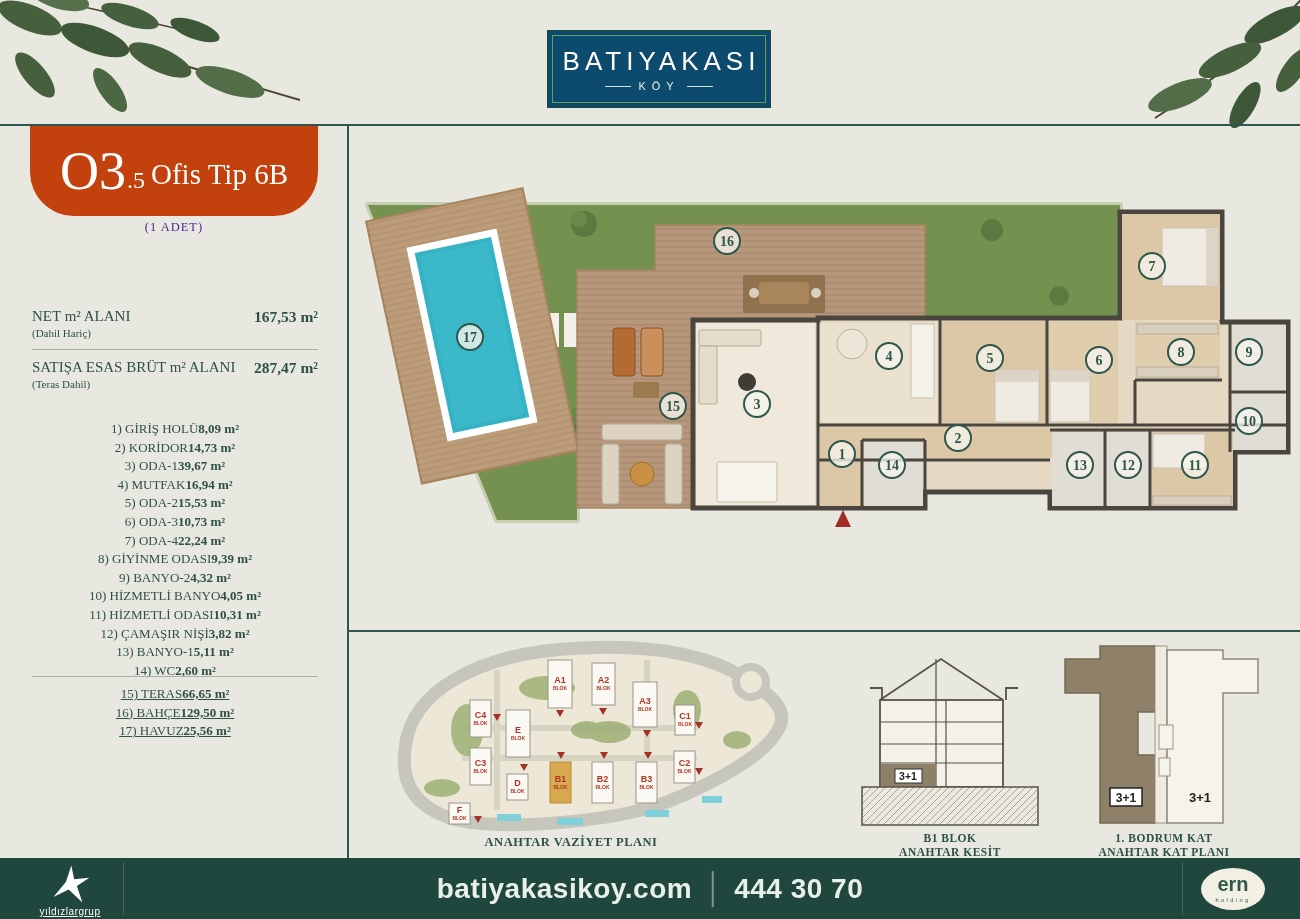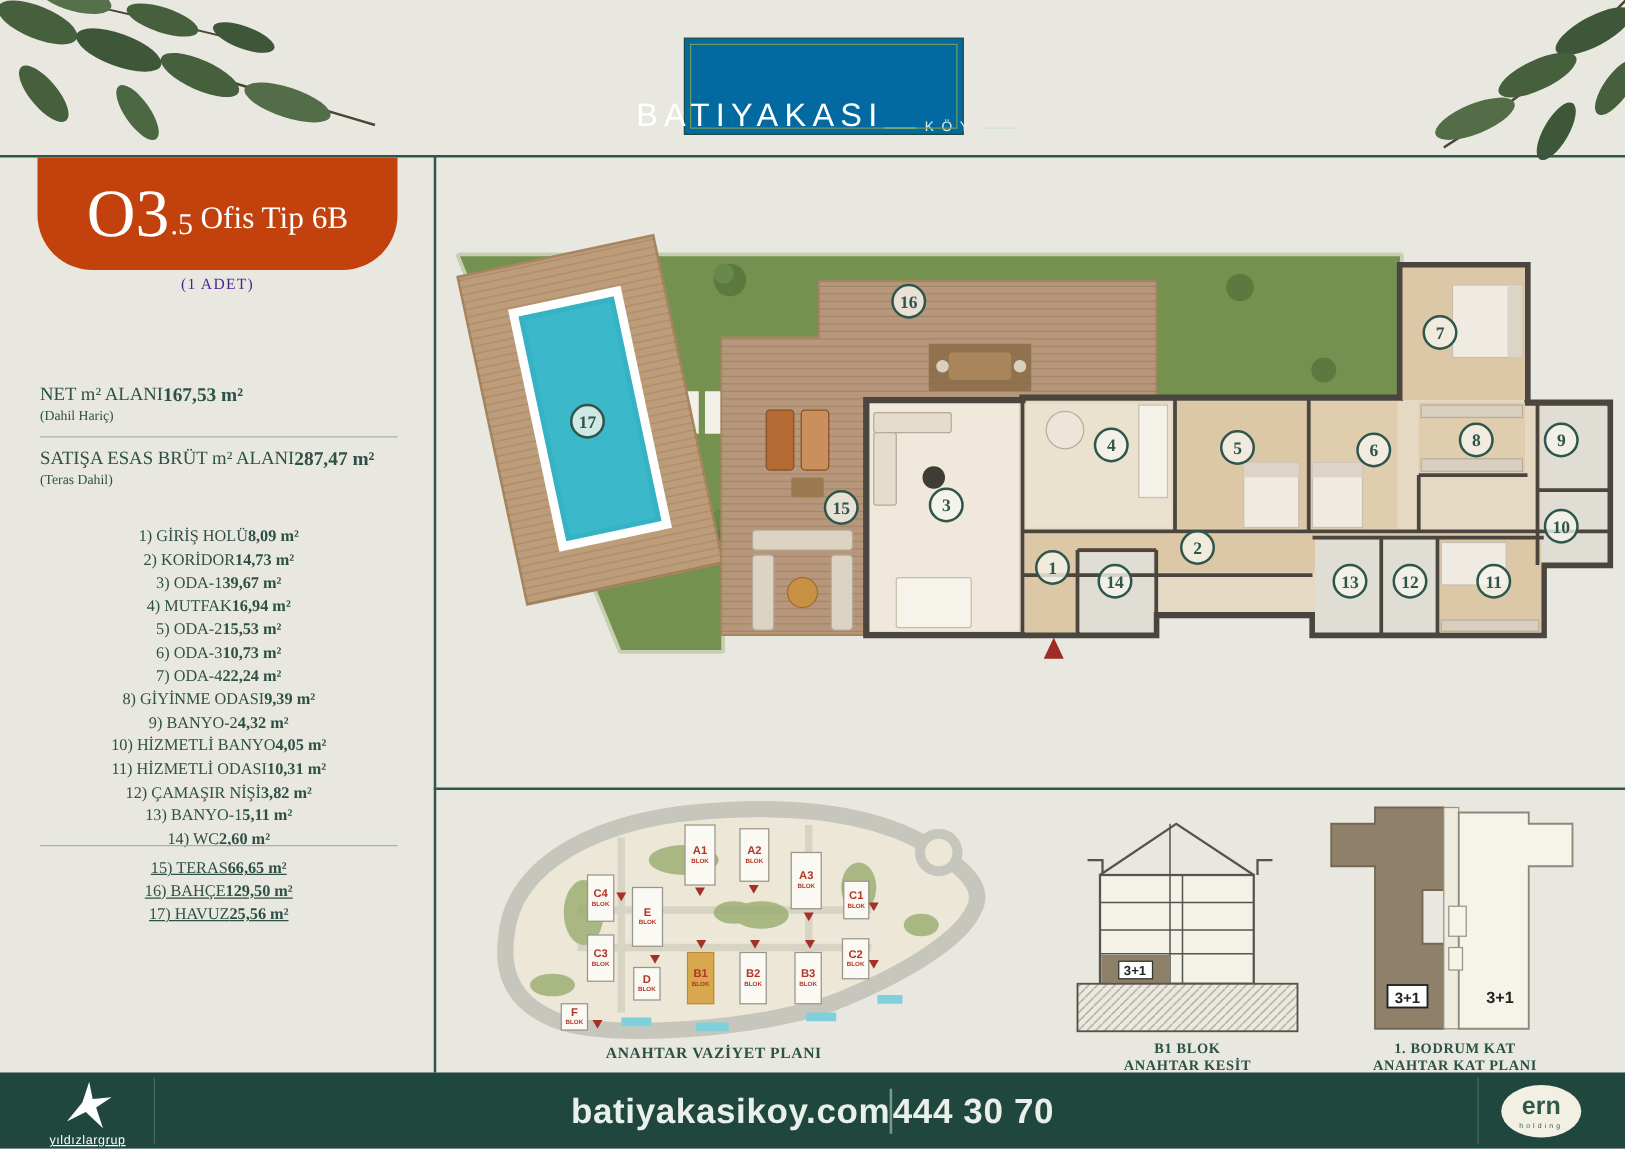--- a/index.html
+++ b/index.html
@@ -8,22 +8,22 @@
     background:#e9e8e0;font-family:"Liberation Serif","DejaVu Serif",serif;
   }
   .abs{position:absolute;}
   
   .hline-top{left:0;top:124px;width:1300px;height:2px;background:#2e564c;}
   .vline-main{left:347px;top:124px;width:2px;height:734px;background:#2e564c;}
   .hline-mid{left:347px;top:630px;width:953px;height:2px;background:#2e564c;}
 
   
   .logo-box{
-    left:547px;top:30px;width:224px;height:78px;background:#0369a1;
-    display:flex;flex-direction:row;align-items:flex-end;justify-content:center;
+    left:547px;top:30px;width:224px;height:78px;background:#0c4a6e;
+    display:flex;flex-direction:column;align-items:center;justify-content:center;
     box-shadow:inset 0 0 0 1px #1f4a40;
   }
   .logo-inner{
     position:absolute;inset:5px;border:1px solid #6f9c5a;pointer-events:none;
   }
   .logo-main{
     color:#fff;font-family:"Liberation Sans","DejaVu Sans",sans-serif;
     font-size:26px;letter-spacing:5px;font-weight:400;margin-left:5px;
   }
   .logo-sub{
@@ -33,43 +33,43 @@
   .logo-sub .dash{display:inline-block;width:26px;height:1px;background:#cfe0d5;}
 
   
   .title-box{
     left:30px;top:126px;width:288px;height:90px;background:#c2410c;
     border-radius:0 0 44px 44px;color:#fff;
     display:flex;align-items:center;justify-content:center;
   }
   .title-box .big{font-size:54px;line-height:1;}
   .title-box .small{font-size:24px;line-height:1;margin:18px 6px 0 1px;}
-  .title-box .rest{font-size:25px;line-height:1;margin-top:6px;}
+  .title-box .rest{font-size:29px;line-height:1;margin-top:6px;}
   .adet{left:30px;top:220px;width:288px;text-align:center;color:#4c1d95;font-size:12.5px;letter-spacing:1px;}
 
   
   .panel{color:#2d5147;}
   .area-summary{left:32px;top:308px;width:286px;}
-  .arow{display:flex;align-items:flex-start;}
+  .arow{display:flex;justify-content:space-between;align-items:flex-start;}
   .arow .lbl{font-size:15px;}
   .arow .val{font-size:15.5px;font-weight:bold;white-space:nowrap;}
   .asub{font-size:11px;margin-top:1px;}
   .pdivider{height:1px;background:#a9b0a4;margin:10px 0 9px 0;}
   .room-list{left:32px;top:420px;width:286px;}
   .rrow{display:flex;justify-content:center;font-size:13px;line-height:18.6px;}
   .rrow .val{font-weight:bold;}
   .outdoor-wrap{left:32px;top:676px;width:286px;text-decoration:underline;}
   .outdoor-wrap .pdivider{margin:0 0 8px 0;}
 
   
   .footer{left:0;top:858px;width:1300px;height:61px;background:#20473e;color:#e9f0ea;}
   .footer-sep{position:absolute;top:4px;width:1px;height:53px;background:#45685d;}
   .footer-center{
     position:absolute;left:50%;top:50%;transform:translate(-50%,-50%);
-    display:flex;align-items:center;
+    display:flex;align-items:center;gap:20px;
     font-family:"Liberation Sans","DejaVu Sans",sans-serif;font-weight:bold;font-size:28px;letter-spacing:.5px;
   }
   .footer-center .bar{width:2px;height:36px;background:#7e978d;}
   .leftlogo{position:absolute;left:24px;top:6px;width:92px;height:50px;text-align:center;}
   .leftlogo .txt{font-family:"Liberation Sans","DejaVu Sans",sans-serif;font-size:10px;letter-spacing:.5px;color:#fff;margin-top:-2px;text-decoration:underline;}
   .rightlogo{position:absolute;right:28px;top:7px;width:78px;height:48px;}
 
   
   text.cap{font-family:"Liberation Serif","DejaVu Serif",serif;font-weight:bold;fill:#2d5147;letter-spacing:.5px;}
 </style>

